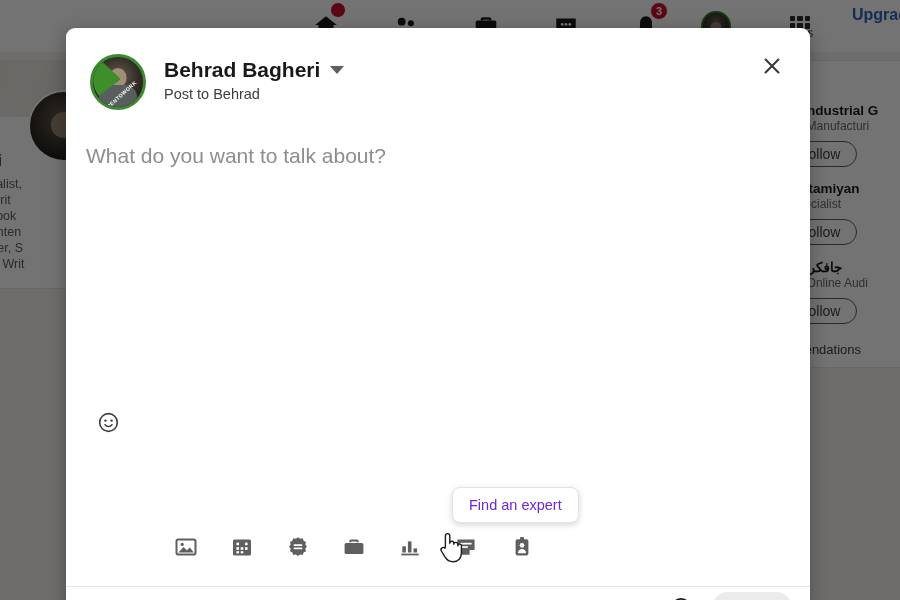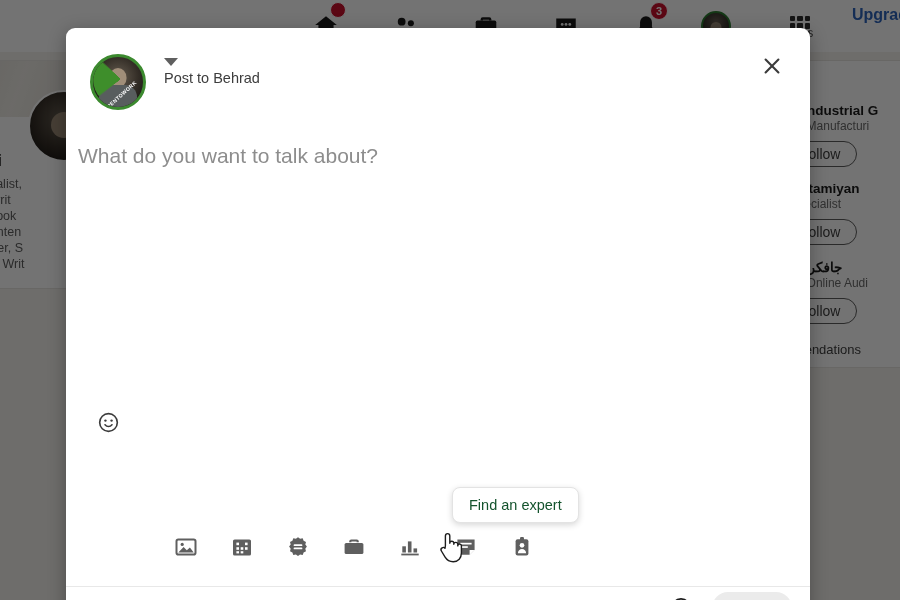--- a/index.html
+++ b/index.html
@@ -206,21 +206,21 @@
 
   #close-btn {
     position: absolute; right: 18px; top: 18px;
     width: 40px; height: 40px; border-radius: 50%;
     display: flex; align-items: center; justify-content: center;
     background: transparent; border: none; cursor: pointer;
   }
   #close-btn svg { display:block; }
 
   #editor-area {
-    padding: 32px 24px 0 12px;
+    padding: 32px 24px 0 20px;
     height: 290px;
   }
   #editor-placeholder {
     font-size: 21px; color: #8d8d8d; line-height: 1.3;
   }
 
   #emoji-row { padding: 0 24px; height: 44px; display: flex; align-items: center; }
   .emoji-btn {
     width: 36px; height: 36px; border-radius: 50%;
     display: flex; align-items: center; justify-content: center;
@@ -240,21 +240,21 @@
     color: #5f5f5f;
   }
   .tool-btn svg { display: block; }
 
   #tooltip {
     position: absolute; left: 386px; top: 459px;
     background: #ffffff;
     border: 1px solid #e3e3e3;
     border-radius: 8px;
     padding: 9px 16px;
-    font-size: 14.5px; color: #14532d;
+    font-size: 14.5px; color: #6d28d9;
     box-shadow: 0 2px 6px rgba(0,0,0,0.16);
     white-space: nowrap;
   }
 
   #modal-divider {
     position: absolute; left: 0; right: 0; top: 558px;
     height: 1px; background: #e8e8e8;
   }
 
   #footer-bar {
@@ -401,20 +401,21 @@
   <div id="modal-header">
     <div id="author-avatar">
       <span class="head"></span>
       <span class="torso"></span>
       <span id="otw-ring"></span>
       <span id="otw-text">#OPENTOWORK</span>
     </div>
 
     <div id="author-meta">
       <div id="author-name-row">
+        <span id="author-name">Behrad Bagheri</span>
         <span class="caret-down"></span>
       </div>
       <div id="author-visibility">Post to Behrad</div>
     </div>
 
     <button id="close-btn" aria-label="Close">
       <svg width="22" height="22" viewBox="0 0 24 24">
         <path stroke="#3b3b3b" stroke-width="2.3" stroke-linecap="round" d="M5 5 L19 19 M19 5 L5 19"></path>
       </svg>
     </button>

